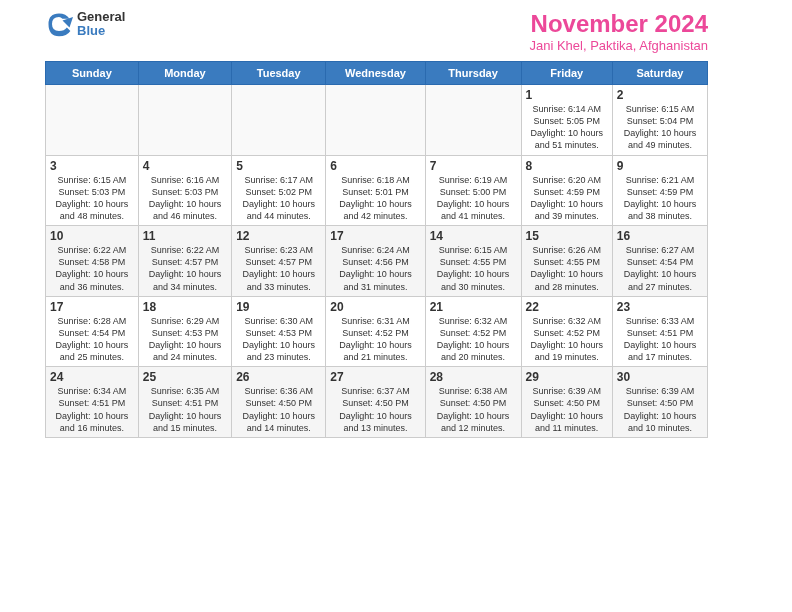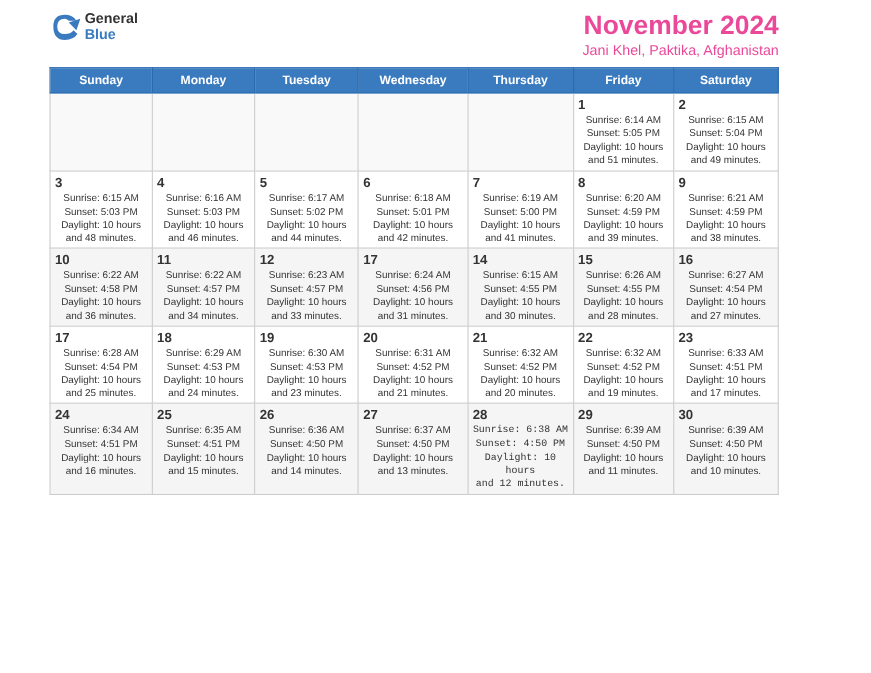--- a/index.html
+++ b/index.html
@@ -285,21 +285,21 @@
           </td>
           <td>
             <span class="day-num">27</span>
             <div class="day-info" style="white-space: pre-line;">Sunrise: 6:37 AM
 Sunset: 4:50 PM
 Daylight: 10 hours
 and 13 minutes.</div>
           </td>
           <td>
             <span class="day-num">28</span>
-            <div class="day-info" style="white-space: pre-line; font-family: Liberation Mono, monospace;">Sunrise: 6:38 AM
+            <div class="day-info" style="white-space: pre-line;">Sunrise: 6:38 AM
 Sunset: 4:50 PM
 Daylight: 10 hours
 and 12 minutes.</div>
           </td>
           <td>
             <span class="day-num">29</span>
             <div class="day-info" style="white-space: pre-line;">Sunrise: 6:39 AM
 Sunset: 4:50 PM
 Daylight: 10 hours
 and 11 minutes.</div>

